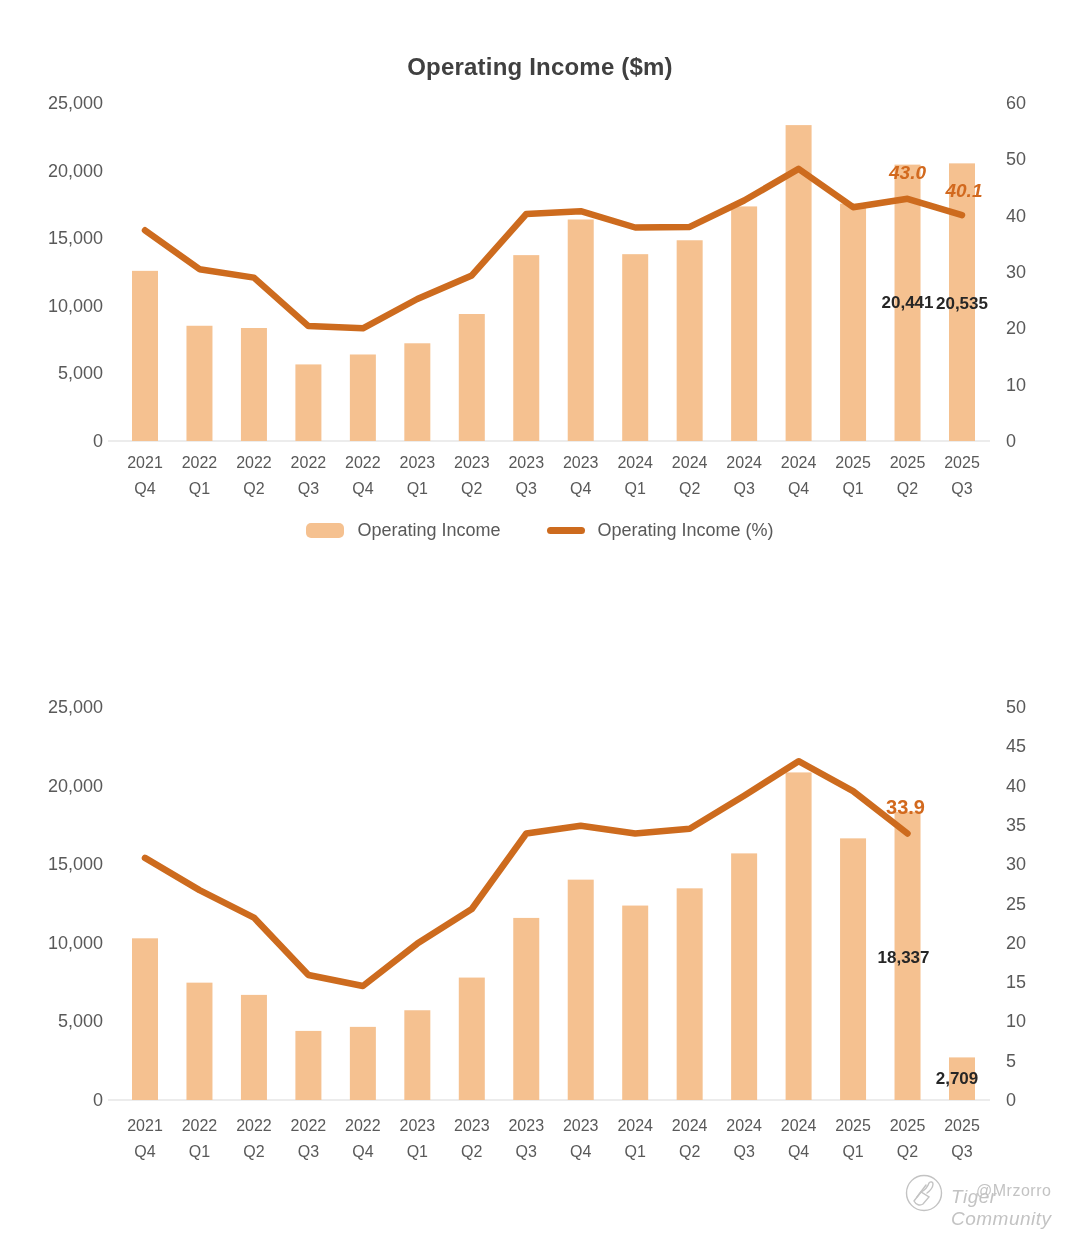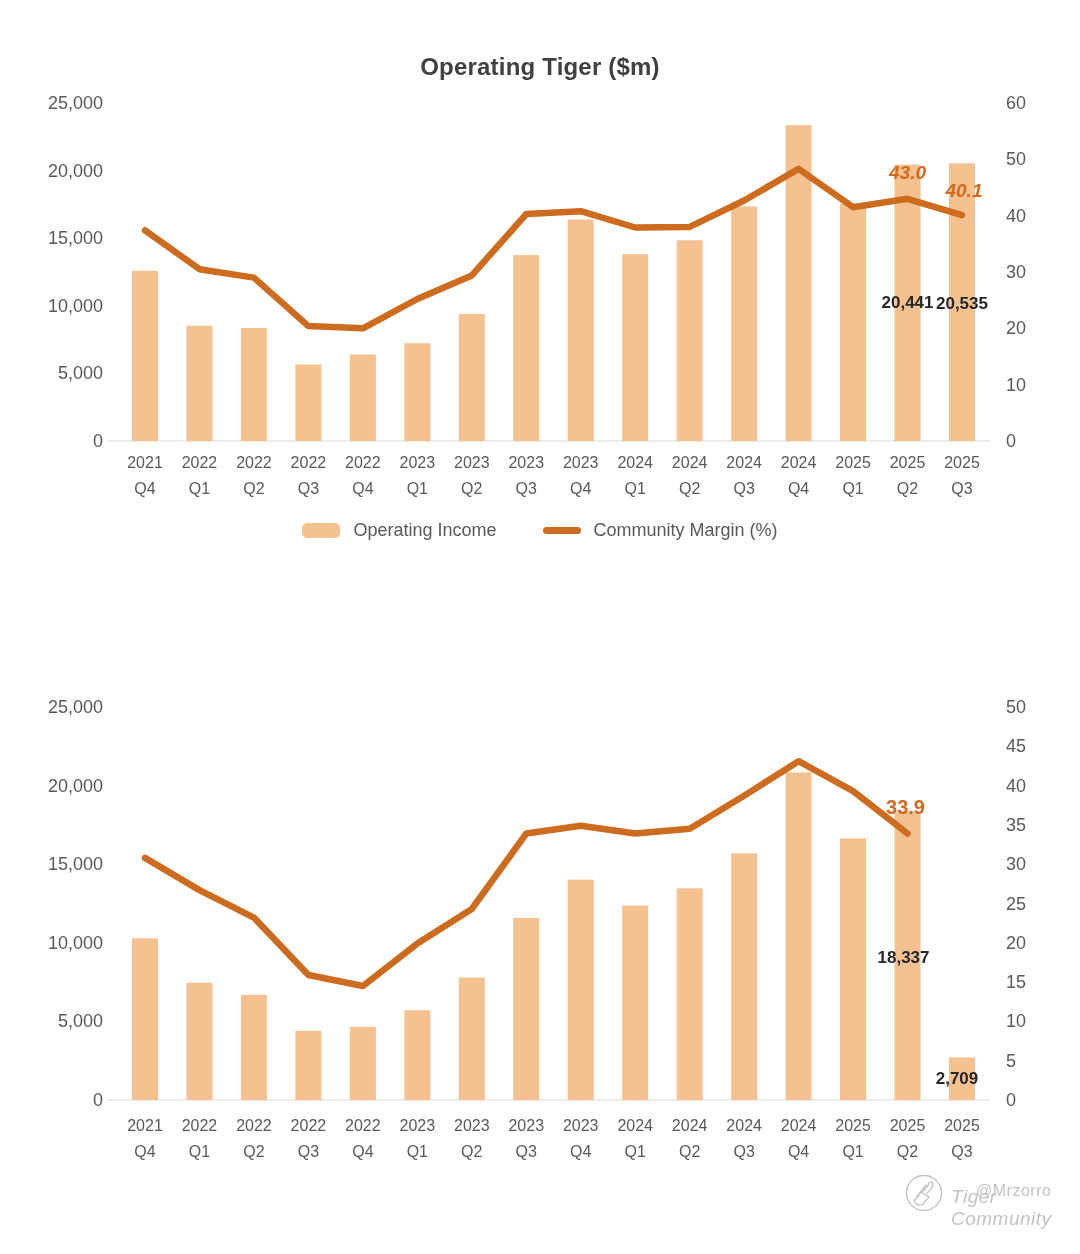--- a/index.html
+++ b/index.html
@@ -189,30 +189,30 @@
         <rect x="840.058" y="838.35632" width="26" height="261.64368" class="bar"></rect>
         <rect x="894.524" y="811.74236" width="26" height="288.25764000000004" class="bar"></rect>
         <rect x="948.99" y="1057.41452" width="26" height="42.585480000000004" class="bar"></rect>
         <polyline points="145.0,857.9 199.5,890.1 253.9,917.6 308.4,975.0 362.9,986.0 417.3,943.6 471.8,909.0 526.3,833.5 580.7,825.7 635.2,833.5 689.7,828.8 744.1,795.8 798.6,761.2 853.1,791.1 907.5,833.5" class="margin-line"></polyline>
         <text x="905.524" y="806.546" text-anchor="middle" dominant-baseline="central" class="ann-orange-bold">33.9</text>
         <text x="903.524" y="957.74236" text-anchor="middle" dominant-baseline="central" class="ann-dark-bold">18,337</text>
         <text x="956.99" y="1078.41452" text-anchor="middle" dominant-baseline="central" class="ann-dark-bold">2,709</text>
       </g>
   </svg>
 
-  <div class="chart-title t0">Operating Tiger ($m)</div>
+  <div class="chart-title t0">Operating Income ($m)</div>
 
   <div class="legend l0">
     <div class="legend-item">
       <span class="swatch bar-swatch"></span>
       <span class="legend-label">Operating Income</span>
     </div>
     <div class="legend-item">
       <span class="swatch line-swatch"></span>
-      <span class="legend-label">Community Margin (%)</span>
+      <span class="legend-label">Operating Income (%)</span>
     </div>
   </div>
 
 
   <div class="watermark">
     <svg class="wm-logo" viewBox="0 0 40 40">
       <circle class="wm-stroke" cx="20" cy="20" r="17.5"></circle>
       <path class="wm-stroke" d="M10 28 l7 -9 8 5 -6 7 c-3 2 -7 1 -9 -3 z"></path>
       <path class="wm-stroke" d="M17 19 c4 -2 7 -6 8 -9 c2 -2 4 -1 4 1 c0 3 -3 7 -6 9"></path>
       <path class="wm-stroke" d="M13 24 l9 -12"></path>

